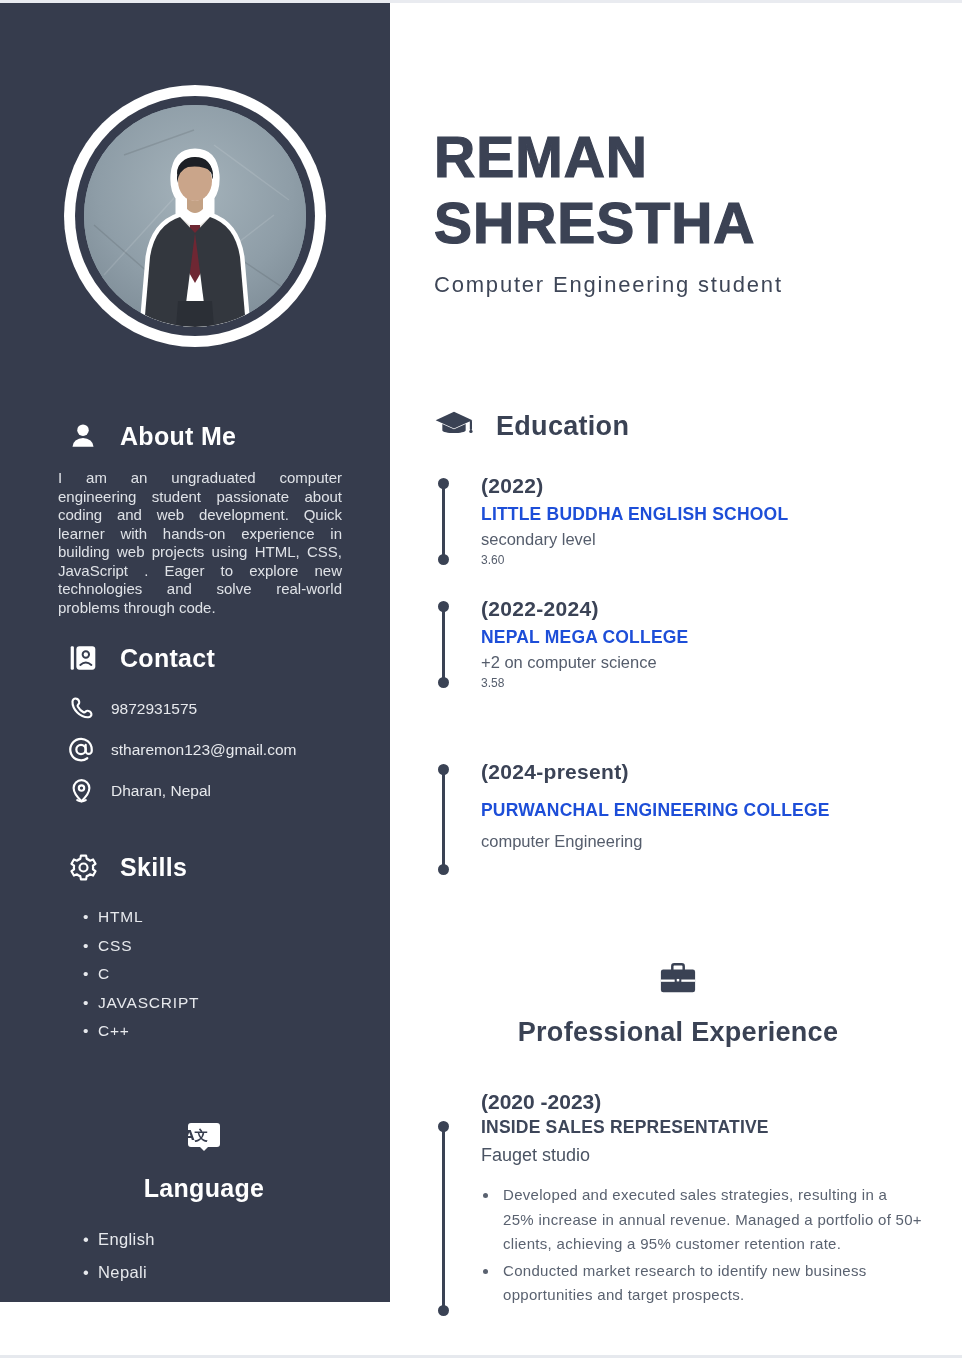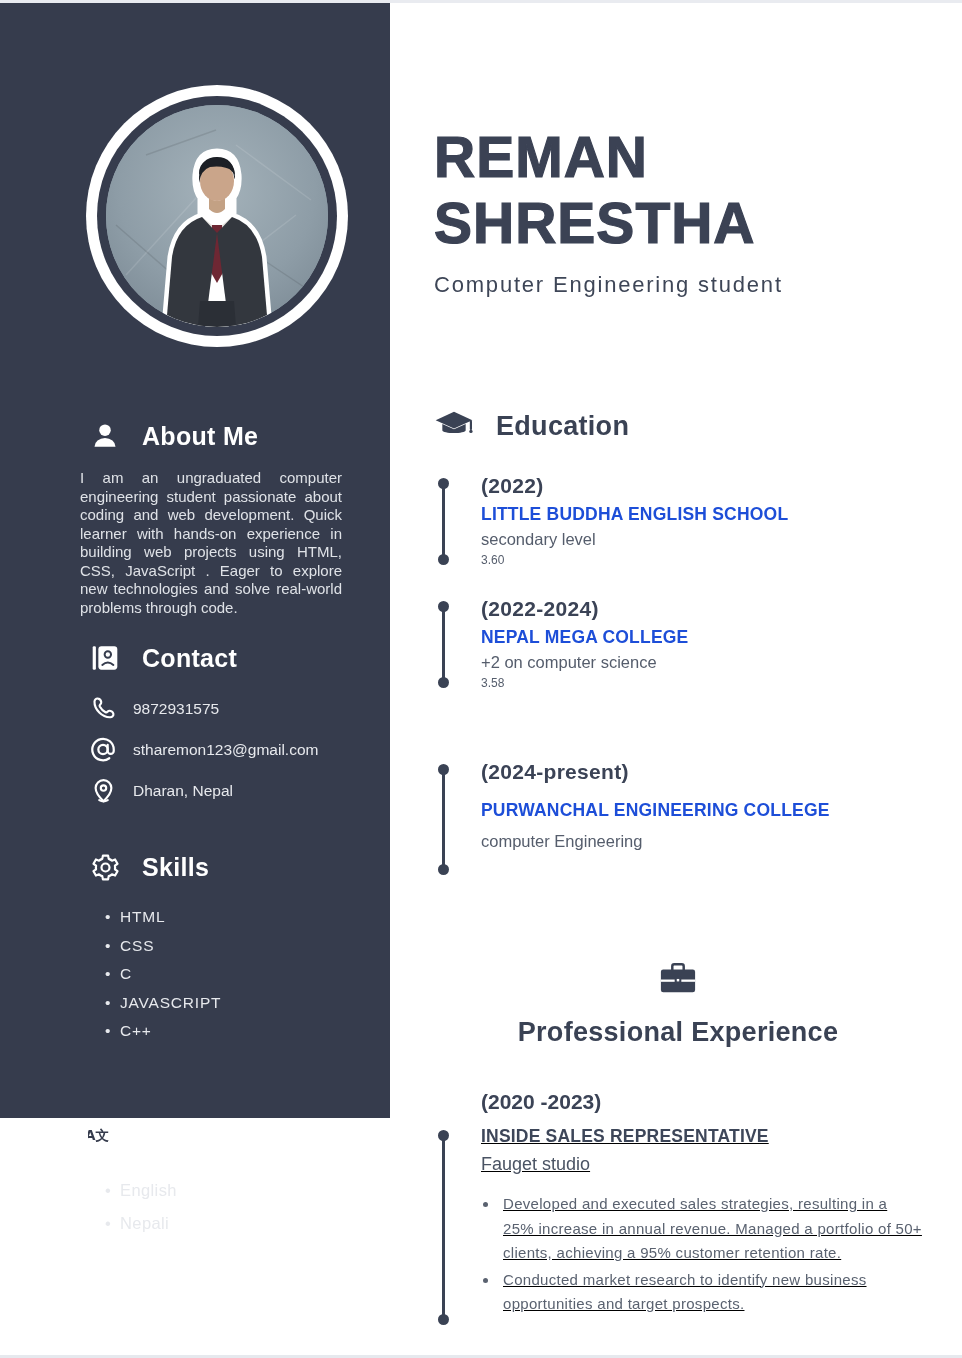--- a/index.html
+++ b/index.html
@@ -7,22 +7,22 @@
   body { font-family:"Liberation Sans", sans-serif; }
   .page {
     position:relative; width:962px; height:1358px; margin:0 auto;
     background:#ffffff; overflow:hidden;
   }
   .edge-top { position:absolute; top:0; left:0; width:100%; height:3px; background:#e9ebf0; z-index:5; }
   .edge-bottom { position:absolute; bottom:0; left:0; width:100%; height:3px; background:#e6e9ee; z-index:5; }
 
   
   .sidebar {
-    position:absolute; left:0; top:0; width:390px; height:1118px;
-    background:#363C4D; color:#DFE2E7; padding:0 48px 0 80px;
+    position:absolute; left:0; top:0; width:390px; height:1302px;
+    background:#363C4D; color:#DFE2E7; padding:0 48px 0 58px;
   }
   .photo-outer {
     width:262px; height:262px; border-radius:50%; background:#ffffff;
     margin:85px 0 0 6px; display:flex; align-items:center; justify-content:center;
   }
   .photo-gap {
     width:240px; height:240px; border-radius:50%; background:#363C4D;
     display:flex; align-items:center; justify-content:center;
   }
   .photo {
@@ -42,21 +42,21 @@
   .contact-item { display:flex; align-items:center; gap:16px; margin-left:9px; margin-top:13px; }
   .contact-item:first-child { margin-top:21px; }
   .contact-item .ic { width:28px; display:flex; justify-content:center; flex:0 0 auto; }
   .contact-item .val { font-size:15.5px; color:#E7E9ED; }
 
   .skills-head { margin-top:48px; }
   ul.side-list { list-style:none; margin-top:20px; margin-left:25px; }
   ul.side-list li { position:relative; padding-left:15px; font-size:15.5px; letter-spacing:0.8px; line-height:28.5px; color:#E7E9ED; }
   ul.side-list li::before { content:"•"; position:absolute; left:0; }
 
-  .lang-head { margin-top:74px; }
+  .lang-head { margin-top:74px;flex-direction:column; }
   ul.lang-list li { font-size:16.5px; line-height:33px; letter-spacing:0.4px; }
 
   
   .main { position:absolute; left:390px; top:0; right:0; bottom:0; padding:0 40px 0 44px; }
   .name {
     margin-top:124px; font-size:57px; line-height:66px; font-weight:bold;
     color:#3B4254; letter-spacing:1px; -webkit-text-stroke:1.2px #3B4254;
   }
   .subtitle { margin-top:16px; font-size:22px; letter-spacing:1.8px; color:#3E4657; }
 
@@ -75,21 +75,21 @@
   .edu-entry { margin-top:30px; }
   .edu-entry.loose { margin-top:70px; padding-bottom:26px; }
   .period { font-size:21px; font-weight:bold; color:#3B4356; letter-spacing:0.3px; }
   .school { margin-top:6px; font-size:17.5px; font-weight:bold; color:#1d4ed8; letter-spacing:0.2px; }
   .detail { margin-top:5px; font-size:16.5px; color:#555D6C; }
   .gpa { margin-top:4px; font-size:12px; color:#555D6C; }
   .edu-entry.loose .school { margin-top:16px; }
   .edu-entry.loose .detail { margin-top:11px; }
 
   .xp-period { margin-left:47px; margin-top:42px; font-size:21px; font-weight:bold; color:#3B4356; }
-  .xp-body { position:relative; padding-left:47px; margin-top:12px; padding-bottom:10px;text-decoration:underline; }
+  .xp-body { position:relative; padding-left:47px; margin-top:3px; padding-bottom:10px; }
   .role { font-size:17.5px; font-weight:bold; color:#3D4659; letter-spacing:0.2px; }
   .company { margin-top:7px; font-size:18px; color:#4A5363; }
   ul.xp-bullets { margin-top:17px; margin-left:18px; }
   ul.xp-bullets li { font-size:15px; line-height:24.5px; color:#5A6270; letter-spacing:0.3px; padding-left:4px; }
   ul.xp-bullets li + li { margin-top:2px; }
 
   svg text { font-family:"DejaVu Sans", sans-serif; }
 </style>
 </head>
 <body>

